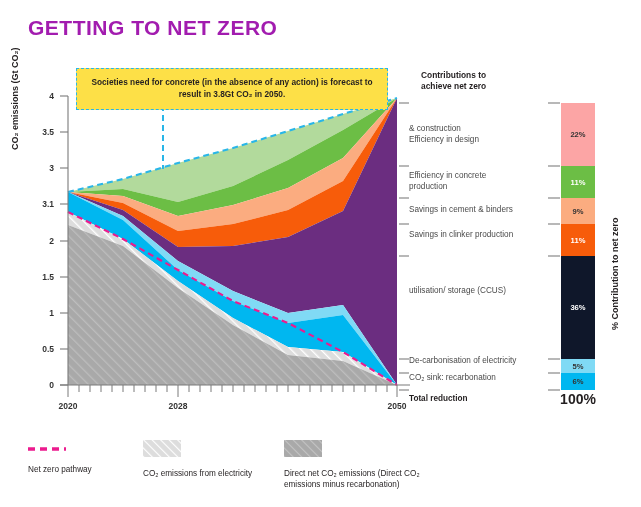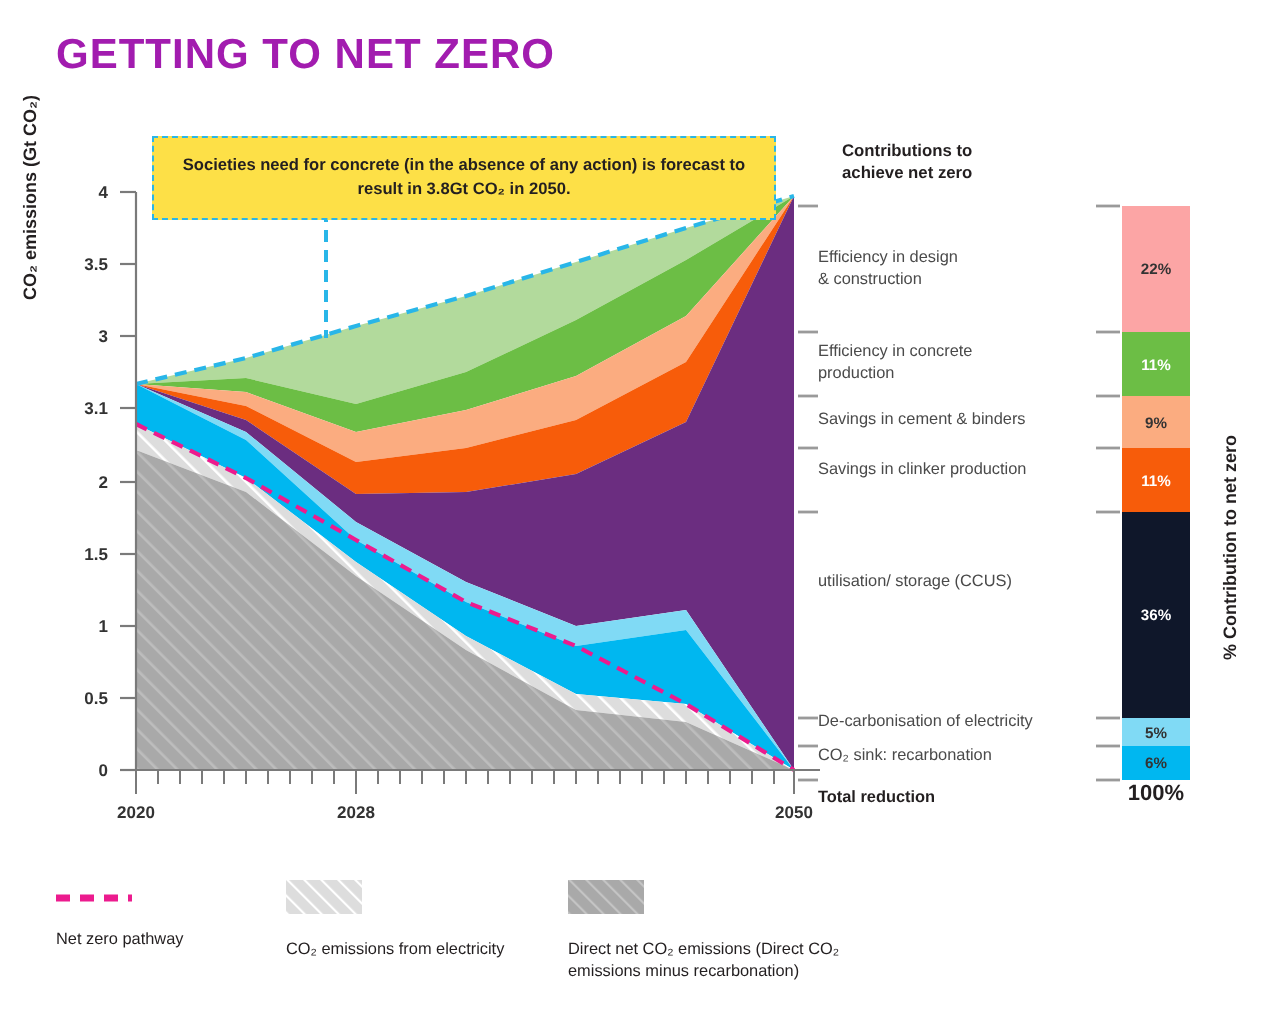--- a/index.html
+++ b/index.html
@@ -46,21 +46,21 @@
   .rlab.bold{font-weight:bold;color:#231f20;}
   
   #pctbar{position:absolute;left:561px;top:103px;width:34px;}
   .seg{
     width:34px;box-sizing:border-box;
     display:flex;align-items:center;justify-content:center;
     font-size:7.6px;font-weight:bold;
   }
   #pcttotal{
     position:absolute;left:552px;top:391px;width:52px;text-align:center;
-    font-size:11px;font-weight:bold;
+    font-size:14px;font-weight:bold;
   }
   #pctaxislab{
     position:absolute;left:610px;top:330px;
     transform:rotate(-90deg);transform-origin:left top;
     font-size:9px;font-weight:bold;white-space:nowrap;
   }
   
   #botlegend{position:absolute;left:28px;top:440px;width:600px;}
   .lgitem{position:absolute;top:0;}
   .lgswatch{width:38px;height:17px;}
@@ -222,22 +222,22 @@
 <div class="xtick" style="left:372px;top:401px">2050</div>
 
 <div id="rightcol">
   <div id="contrib-head">
     <div>Contributions to</div>
     <div>achieve net zero</div>
   </div>
 </div>
 
 <div class="rlab" style="top:123px">
+  <div>&amp; construction</div>
   <div>Efficiency in design</div>
-  <div>&amp; construction</div>
 </div>
 <div class="rlab" style="top:170px">
   <div>Efficiency in concrete</div>
   <div>production</div>
 </div>
 <div class="rlab" style="top:204px">
   <div>Savings in cement &amp; binders</div>
 </div>
 <div class="rlab" style="top:229px">
   <div>Savings in clinker production</div>

